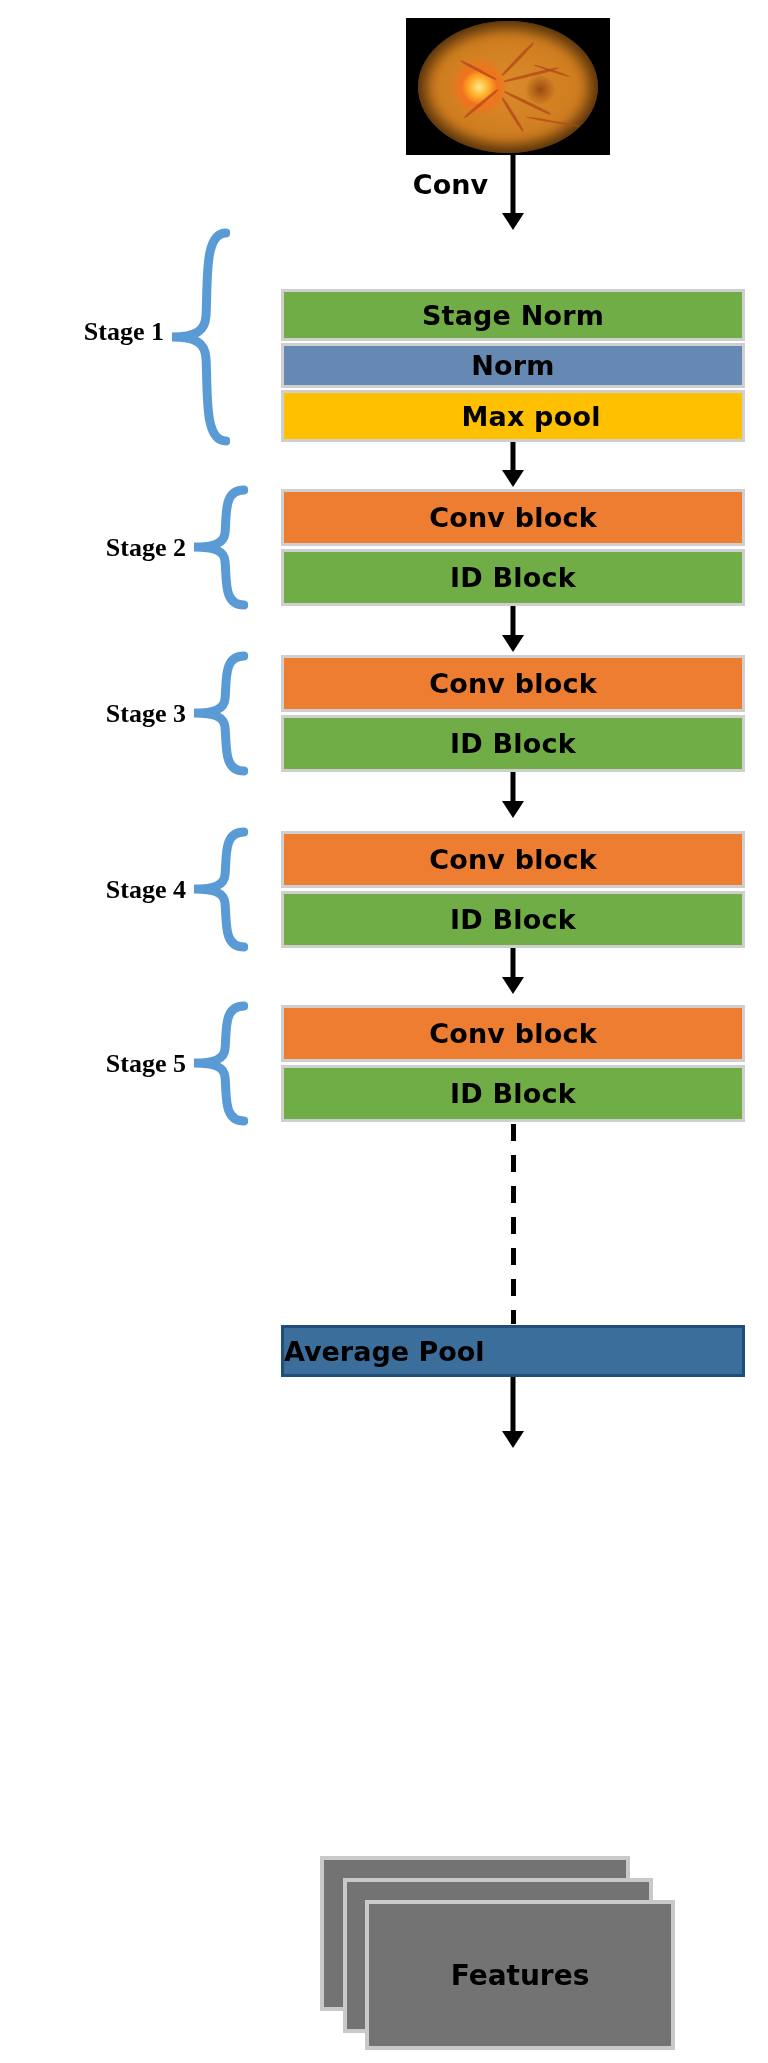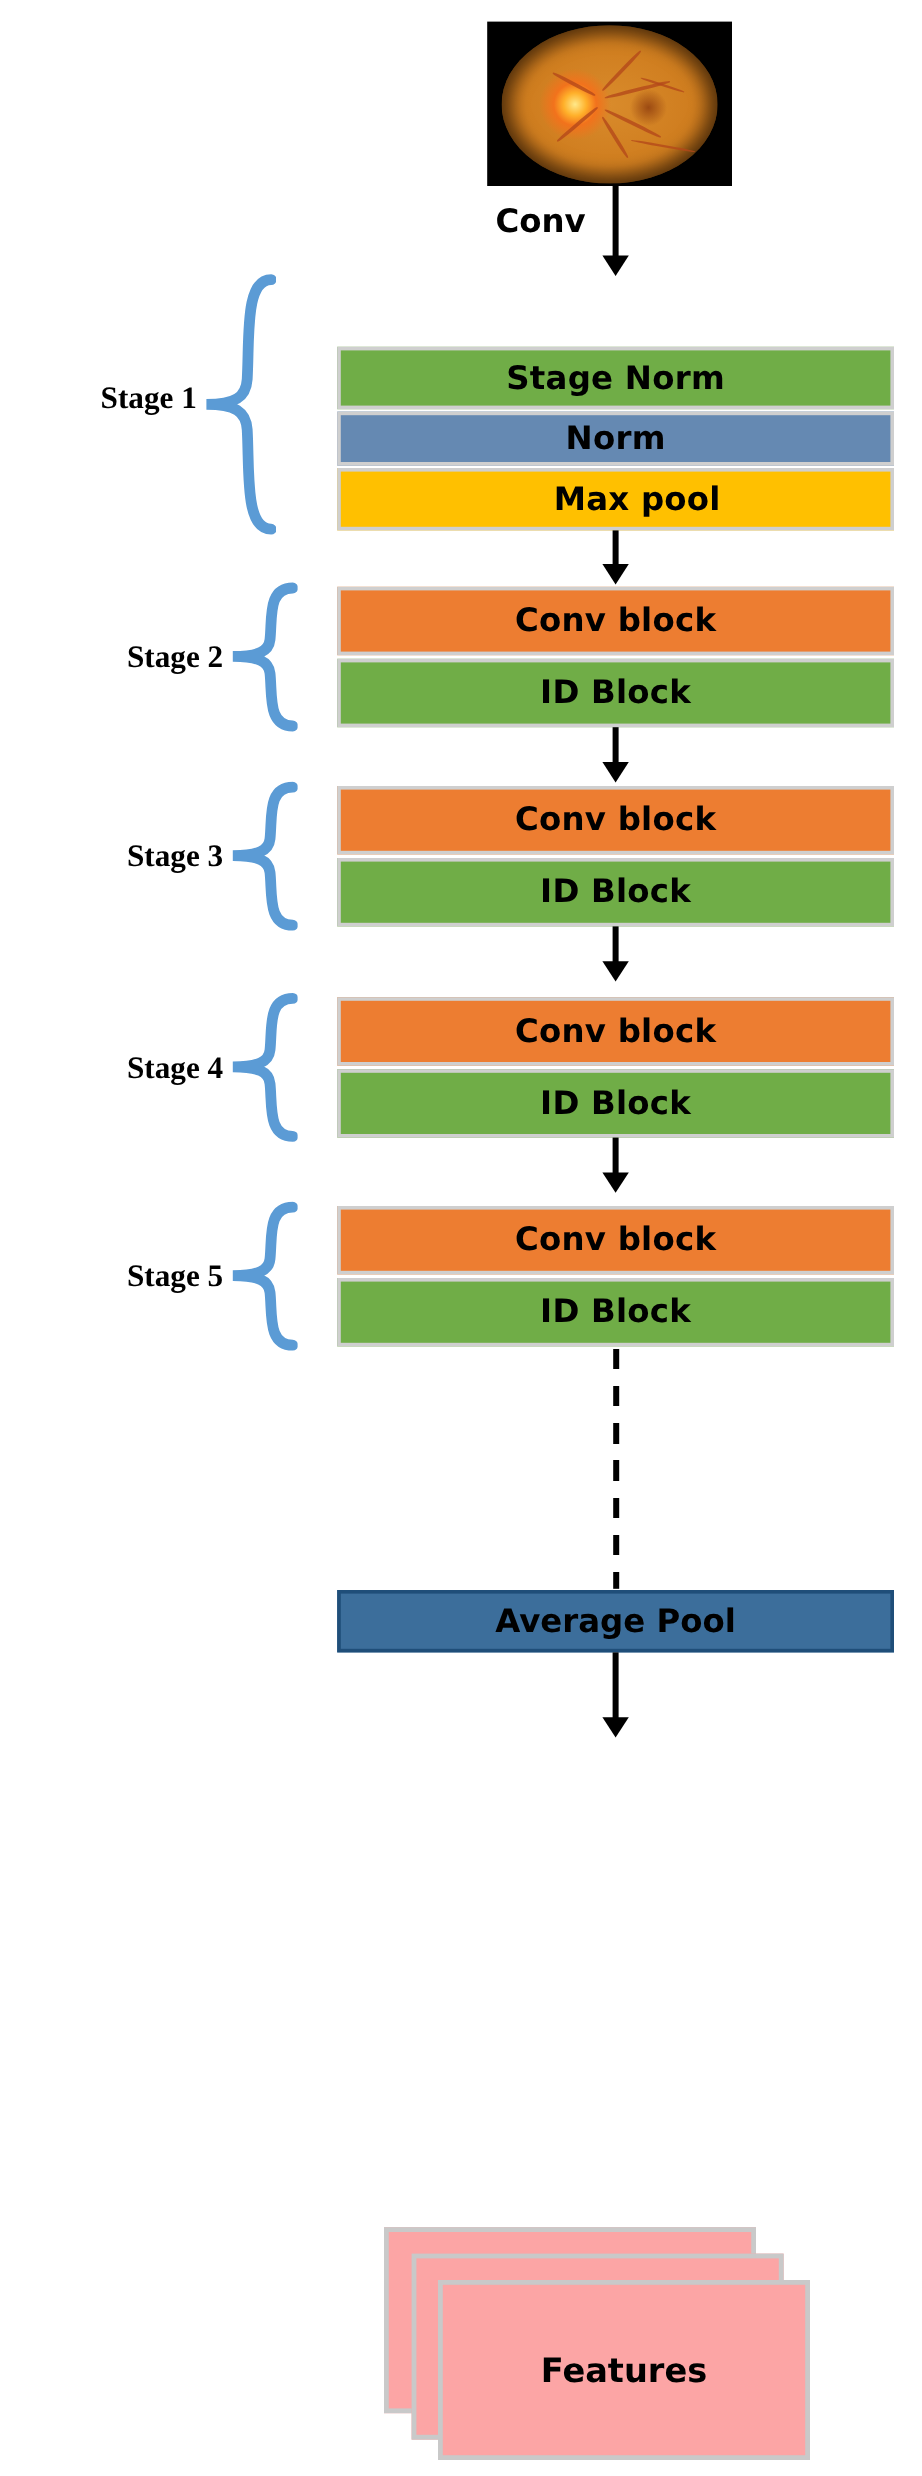--- a/index.html
+++ b/index.html
@@ -31,29 +31,29 @@
     color:#000;font-weight:bold;letter-spacing:.2px;
     border:3px solid #cfcfcf;
   }
   .box-orange{background:#ED7D31;}
   .box-green {background:#70AD47;}
   .box-blue  {background:#6589B2;}
   .box-yellow{background:#FFC000;}
 
   .avgpool{
     position:absolute;box-sizing:border-box;
-    display:flex;align-items:center;justify-content:center;
+    display:flex;align-items:center;
     background:#3C6E9B;border:3px solid #1F4E79;
     color:#000;font-weight:bold;
   }
 
   
   .feat{
     position:absolute;box-sizing:border-box;
-    background:#fca5a5;border:4px solid #c9c9c9;
+    background:#737373;border:4px solid #c9c9c9;
   }
   .feat-front{
     display:flex;align-items:center;justify-content:center;
     color:#000;font-weight:bold;
   }
 
   
   .stage-label{
     position:absolute;color:#000;font-weight:bold;white-space:nowrap;
     text-align:right;

